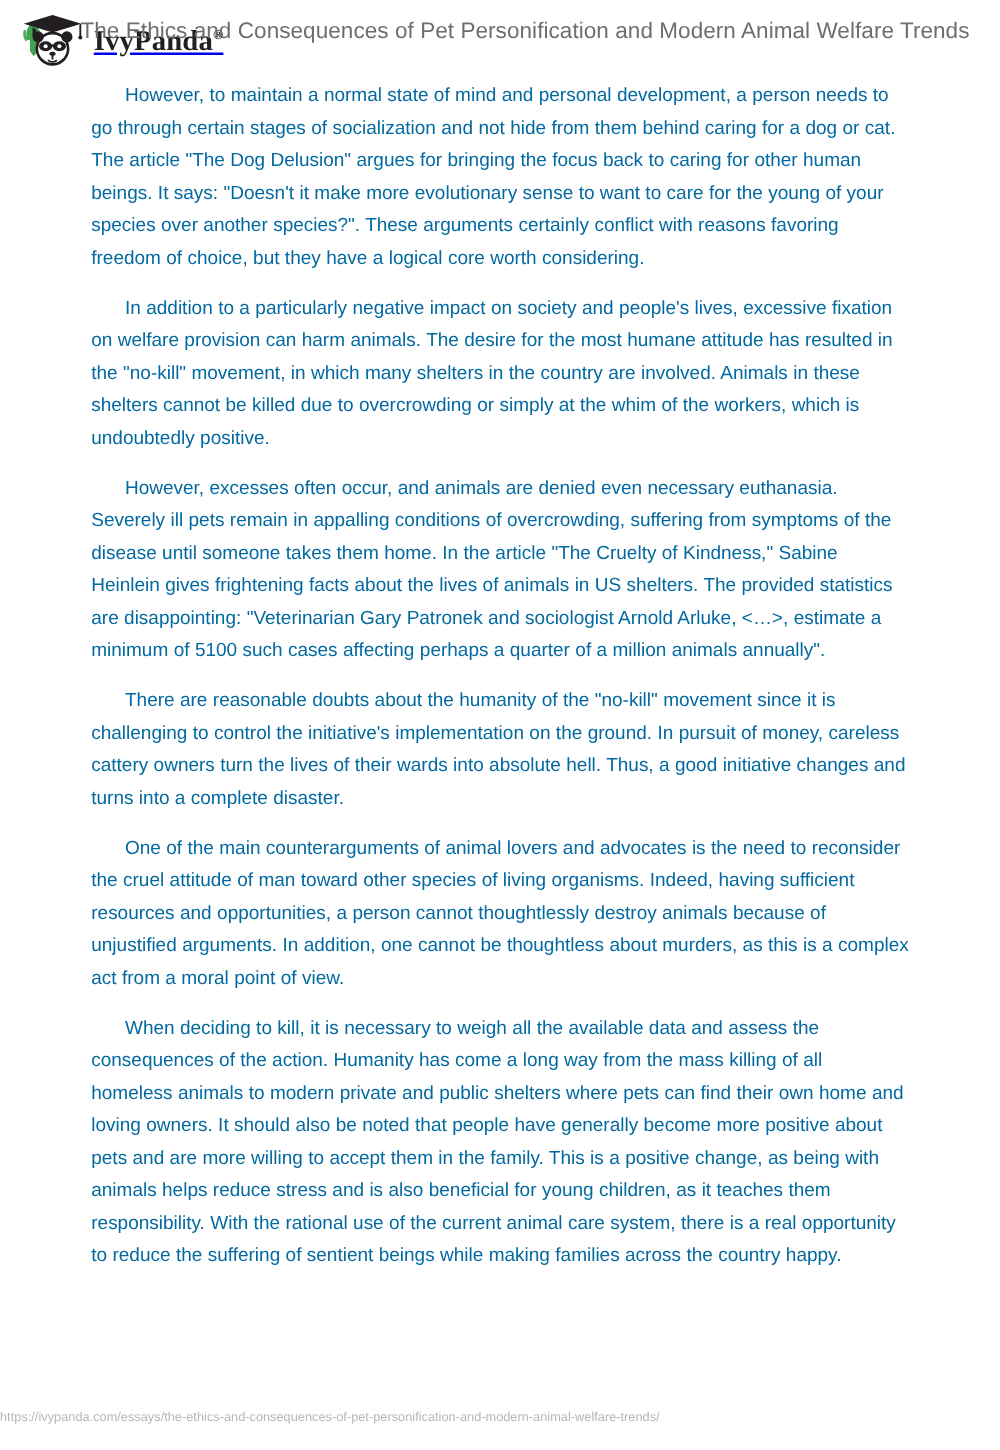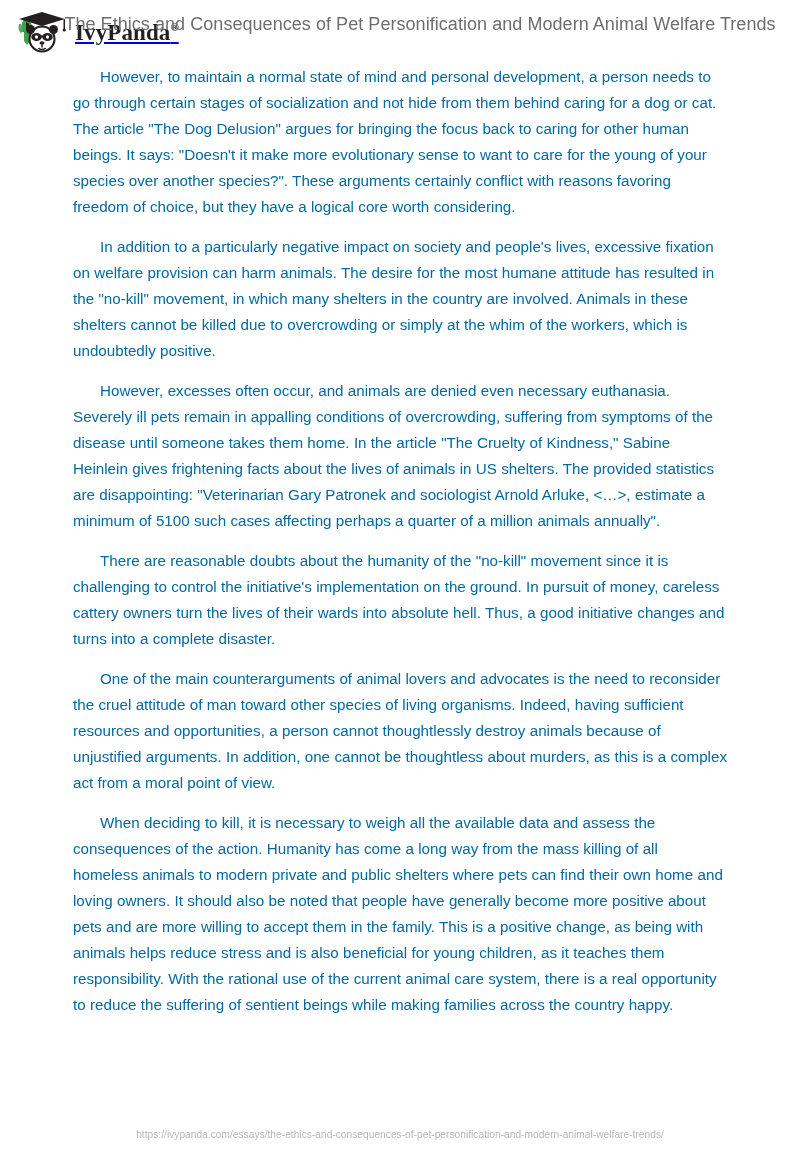--- a/index.html
+++ b/index.html
@@ -81,21 +81,21 @@
     color: #0369a1;
     word-spacing: 0.1px;
   }
 
   
   .page-footer {
     position: absolute;
     left: 0;
     right: 0;
     bottom: 18px;
-    text-align: center;
+    text-align: left;
   }
   .footer-url {
     font-size: 10.2px;
     color: #b6b6b6;
     font-family: "Liberation Sans", sans-serif;
     letter-spacing: 0.02px;
     text-decoration: none;
     white-space: nowrap;
   }
 </style>

